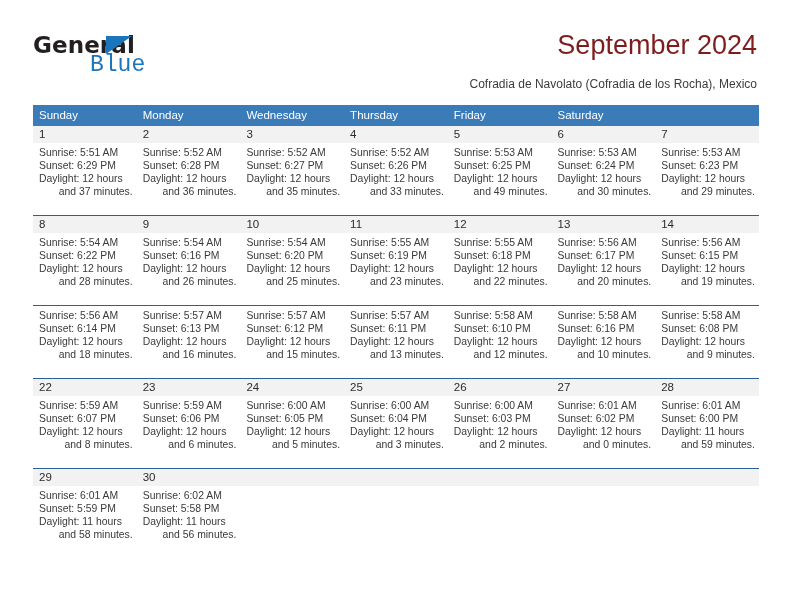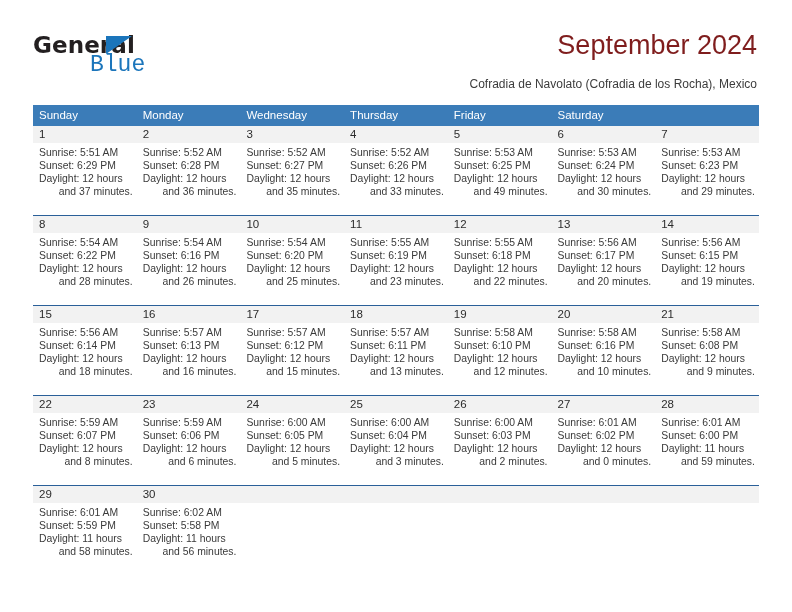--- a/index.html
+++ b/index.html
@@ -282,29 +282,20 @@
         <div class="info">
           <div>Sunrise: 5:56 AM</div>
           <div>Sunset: 6:15 PM</div>
           <div>Daylight: 12 hours</div>
           <div class="dl2">and 19 minutes.</div>
         </div>
       </div>
     </div>
 
     <div class="week">
-      <div class="daynum-row">
-        <div class="daynum">15</div>
-        <div class="daynum">16</div>
-        <div class="daynum">17</div>
-        <div class="daynum">18</div>
-        <div class="daynum">19</div>
-        <div class="daynum">20</div>
-        <div class="daynum">21</div>
-      </div>
       <div class="info-row">
         <div class="info">
           <div>Sunrise: 5:56 AM</div>
           <div>Sunset: 6:14 PM</div>
           <div>Daylight: 12 hours</div>
           <div class="dl2">and 18 minutes.</div>
         </div>
         <div class="info">
           <div>Sunrise: 5:57 AM</div>
           <div>Sunset: 6:13 PM</div>

